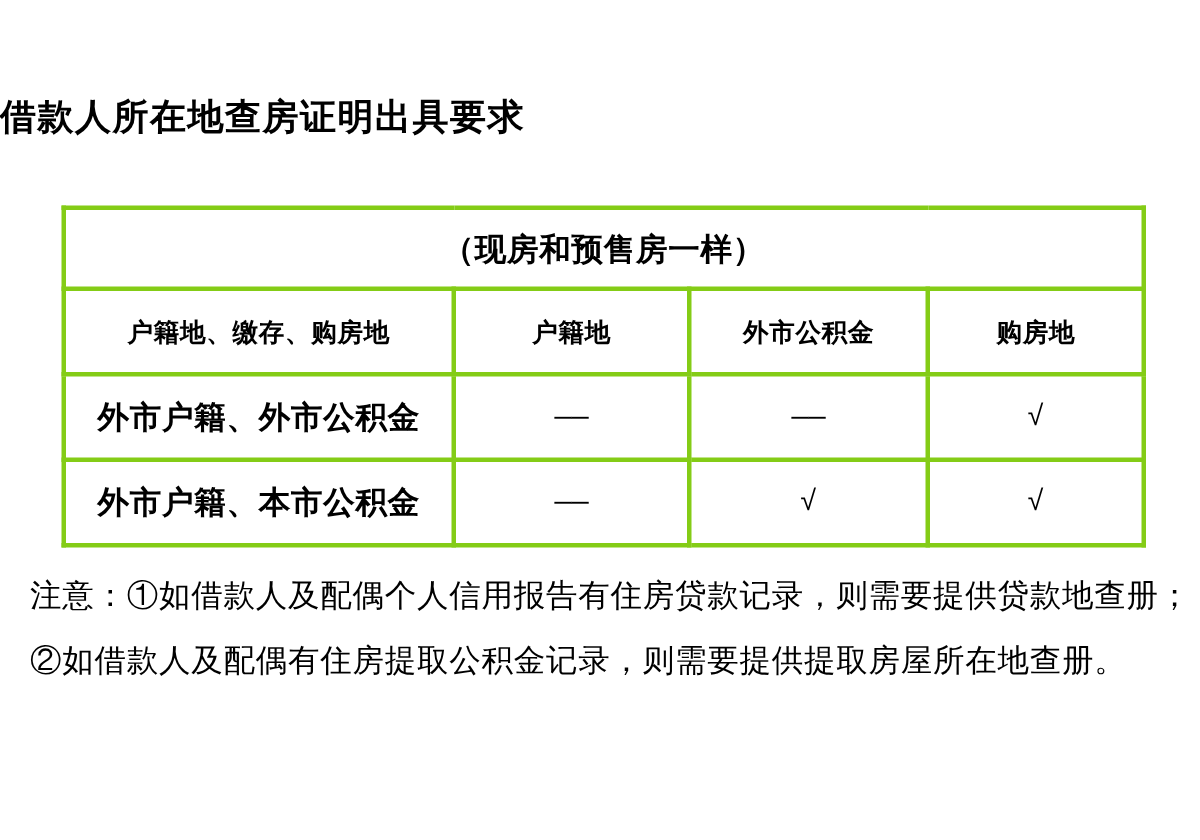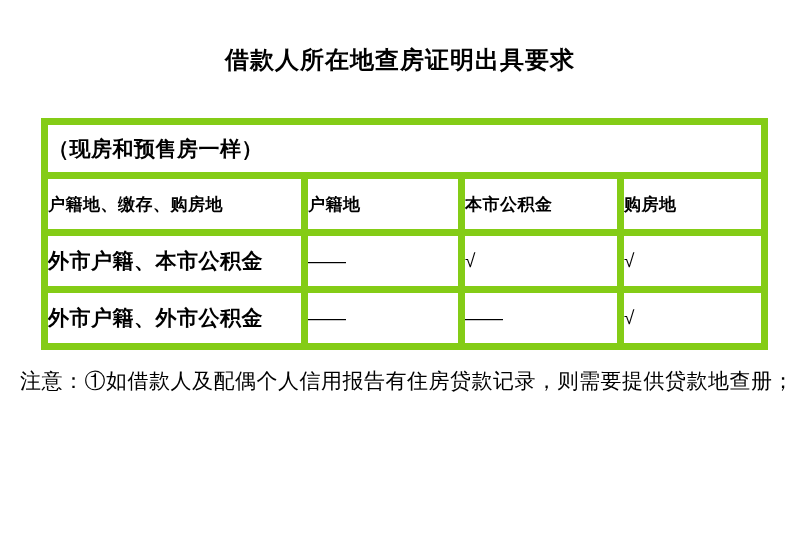--- a/index.html
+++ b/index.html
@@ -4,43 +4,44 @@
 <style>
   * { margin: 0; padding: 0; box-sizing: border-box; }
   html, body {
     width: 800px; height: 560px;
     background: #ffffff;
     color: #000000;
     overflow: hidden;
     font-family: "Liberation Serif", "DejaVu Serif", serif;
   }
   .page-title {
-    margin-top: 42px;
-    text-align: center;
+    margin-top: 61px;
+    text-align: left;
     font-size: 24px;
     line-height: 36px;
     font-weight: bold;
     letter-spacing: 1px;
     font-family: "Liberation Serif", "DejaVu Serif", serif;
   }
   table.req-table {
     margin: 40px 0 0 41px;
     width: 720px;
     border-collapse: collapse;
     table-layout: fixed;
     border: 1px solid #000;
     border-bottom: 2px solid #000;
     font-family: "Liberation Sans", "DejaVu Sans", sans-serif;
   }
   table.req-table td, table.req-table th {
-    border: 7px solid #84cc16;
-    text-align: left;
+    border: 3px solid #84cc16;
+    text-align: center;
     vertical-align: middle;
     overflow: hidden;
     white-space: nowrap;
+    font-family: Liberation Mono, monospace;
   }
   td.merged-header {
     height: 54px;
     font-size: 21px;
     font-weight: bold;
     border-bottom: 2px solid #000;
     letter-spacing: 0.5px;
   }
   tr.col-header-row th {
     height: 57px;
@@ -59,54 +60,55 @@
     font-weight: normal;
   }
   .notes {
     margin-top: 11px;
     padding: 0 2px 0 20px;
     font-size: 21px;
     line-height: 43px;
     letter-spacing: 0.5px;
     font-family: "Liberation Serif", "DejaVu Serif", serif;
   }
-  .notes p { margin: 0; font-family: Liberation Mono, monospace; }
+  .notes p { margin: 0; }
 </style>
 </head>
 <body>
 
 <h1 class="page-title">借款人所在地查房证明出具要求</h1>
 
 <table class="req-table">
   <colgroup>
     <col style="width:260px">
     <col style="width:157px">
     <col style="width:159px">
     <col style="width:144px">
   </colgroup>
   <tbody>
     <tr>
       <td class="merged-header" colspan="4">（现房和预售房一样）</td>
     </tr>
     <tr class="col-header-row">
       <th>户籍地、缴存、购房地</th>
       <th>户籍地</th>
-      <th>本市公积金</th>
+      <th>外市公积金</th>
       <th>购房地</th>
+    </tr>
+    <tr class="data-row">
+      <td class="row-label">外市户籍、外市公积金</td>
+      <td class="cell-value">——</td>
+      <td class="cell-value">——</td>
+      <td class="cell-value">√</td>
     </tr>
     <tr class="data-row">
       <td class="row-label">外市户籍、本市公积金</td>
       <td class="cell-value">——</td>
       <td class="cell-value">√</td>
       <td class="cell-value">√</td>
     </tr>
-    <tr class="data-row">
-      <td class="row-label">外市户籍、外市公积金</td>
-      <td class="cell-value">——</td>
-      <td class="cell-value">——</td>
-      <td class="cell-value">√</td>
-    </tr>
   </tbody>
 </table>
 
 <div class="notes">
   <p>注意：①如借款人及配偶个人信用报告有住房贷款记录，则需要提供贷款地查册；</p>
+  <p>②如借款人及配偶有住房提取公积金记录，则需要提供提取房屋所在地查册。</p>
 </div>
 
 </body></html>

